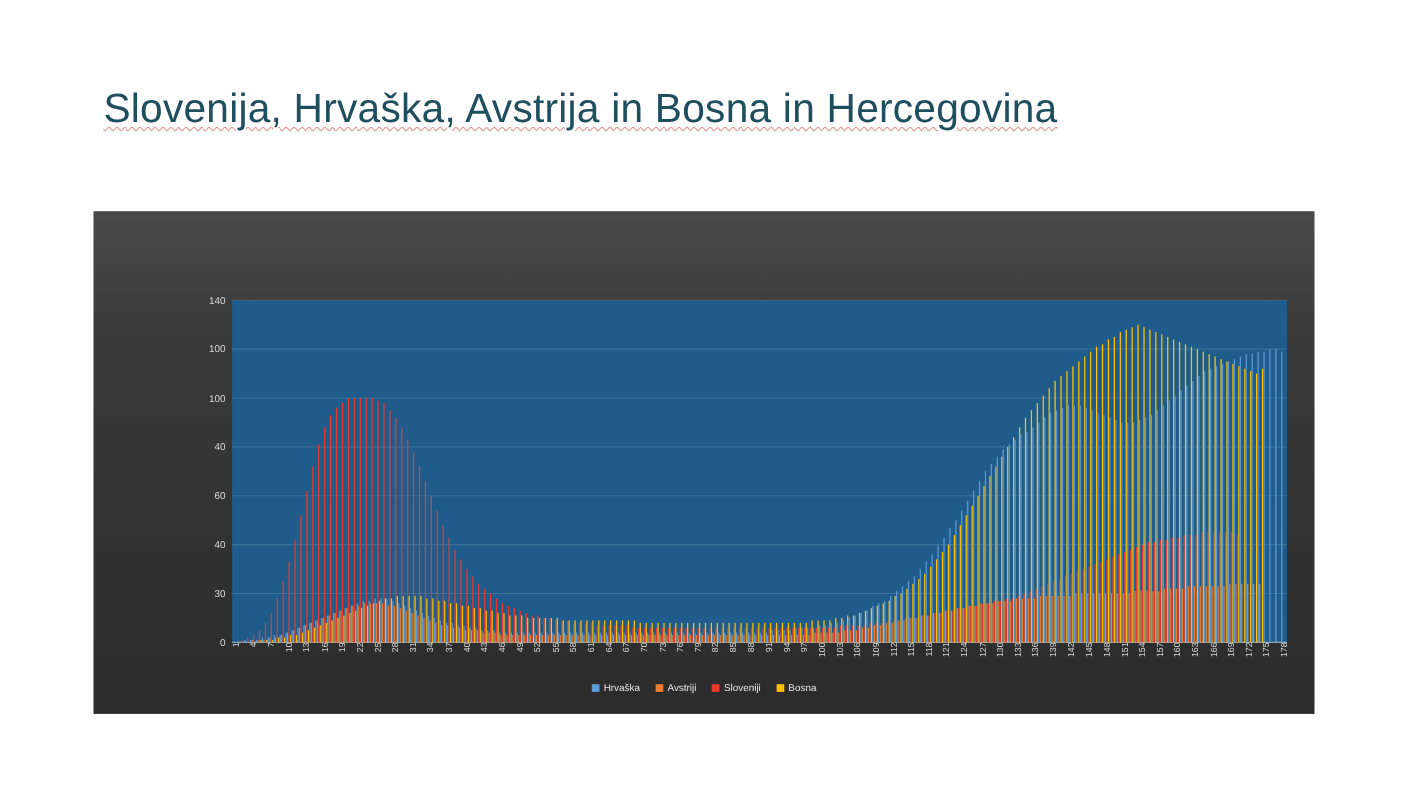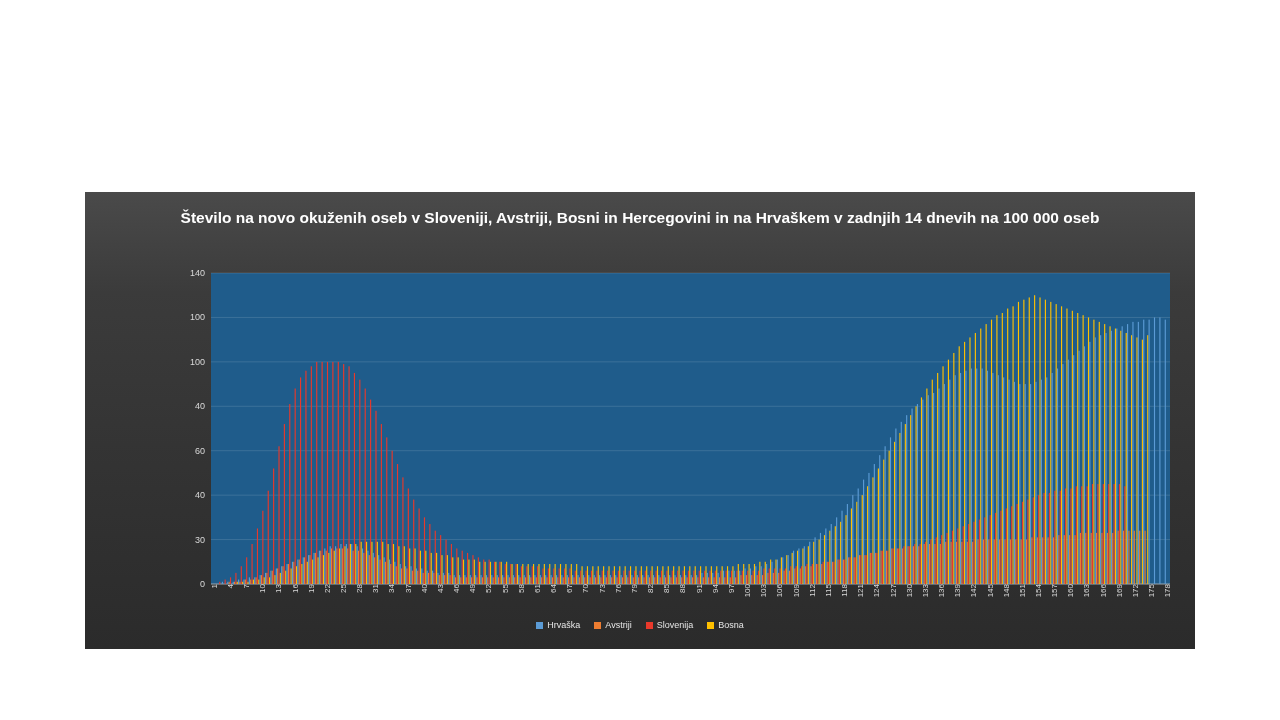--- a/index.html
+++ b/index.html
@@ -107,24 +107,24 @@
     color: #e6e6e6;
     font-size: 9px;
   }
   svg { display: block; }
 </style>
 </head>
 <body>
 
 <div id="slide">
 
+  <div id="slide-title">Slovenija, Hrvaška, Avstrija in Bosna in Hercegovina</div>
 
   <div id="chart-card">
 
-    <div id="chart-title">Število na novo okuženih oseb v Sloveniji, Avstriji, Bosni in Hercegovini in na Hrvaškem v zadnjih 14 dnevih na 100 000 oseb</div>
 
     <div id="axis-y">
         <div class="ytick" style="top: 318px;">0</div>
         <div class="ytick" style="top: 273.571px;">30</div>
         <div class="ytick" style="top: 229.143px;">40</div>
         <div class="ytick" style="top: 184.714px;">60</div>
         <div class="ytick" style="top: 140.286px;">40</div>
         <div class="ytick" style="top: 95.8571px;">100</div>
         <div class="ytick" style="top: 51.4286px;">100</div>
         <div class="ytick" style="top: 7px;">140</div>
@@ -895,21 +895,21 @@
         <div class="legend-item">
           <span class="legend-swatch" style="background: rgb(91, 155, 213);"></span>
           <span class="legend-label">Hrvaška</span>
         </div>
         <div class="legend-item">
           <span class="legend-swatch" style="background: rgb(237, 125, 49);"></span>
           <span class="legend-label">Avstriji</span>
         </div>
         <div class="legend-item">
           <span class="legend-swatch" style="background: rgb(232, 57, 43);"></span>
-          <span class="legend-label">Slovenija</span>
+          <span class="legend-label">Sloveniji</span>
         </div>
         <div class="legend-item">
           <span class="legend-swatch" style="background: rgb(255, 192, 0);"></span>
           <span class="legend-label">Bosna</span>
         </div>
       </div>
 
   </div>
 </div>
 

